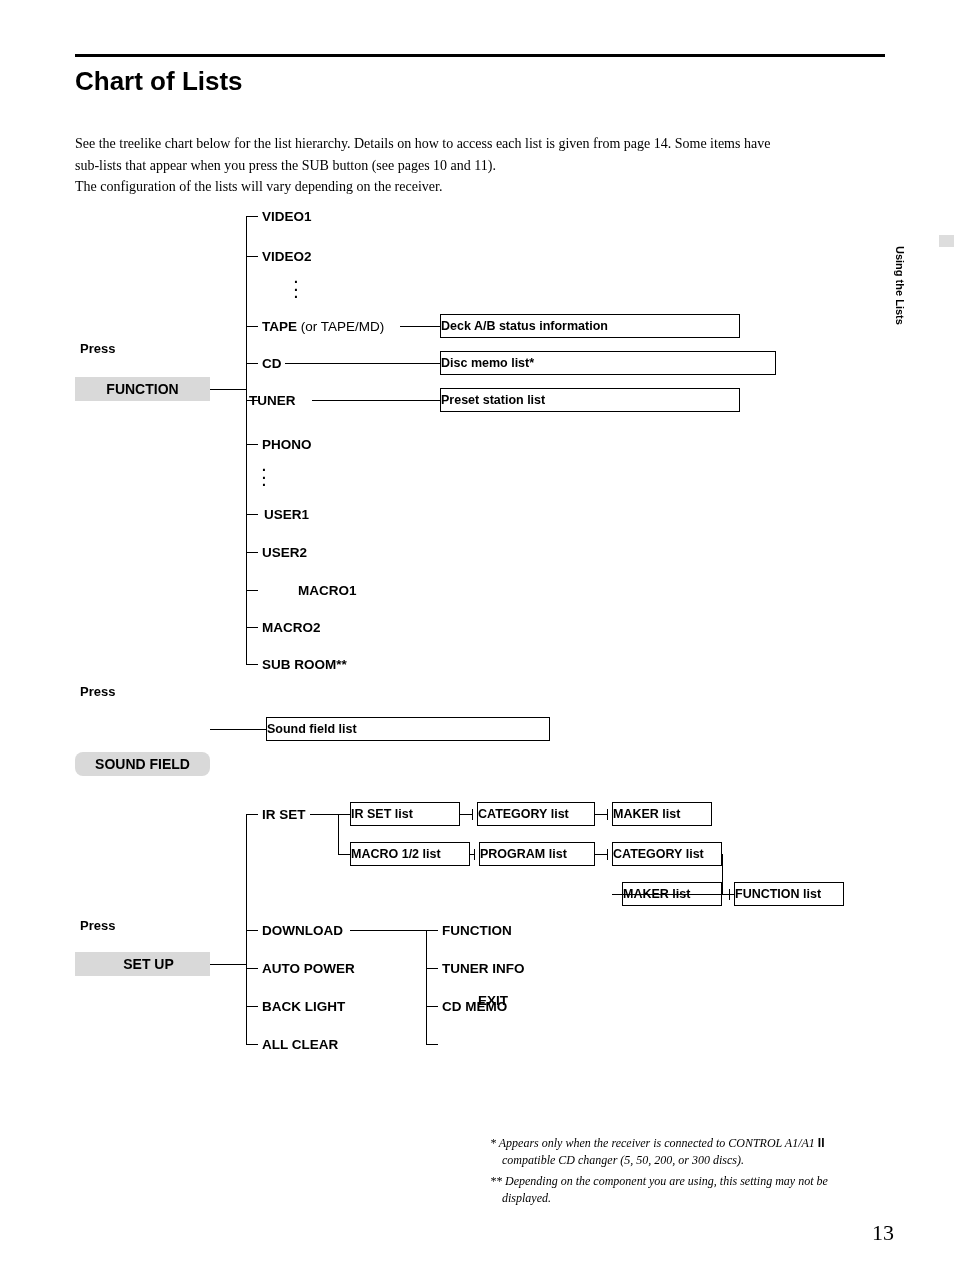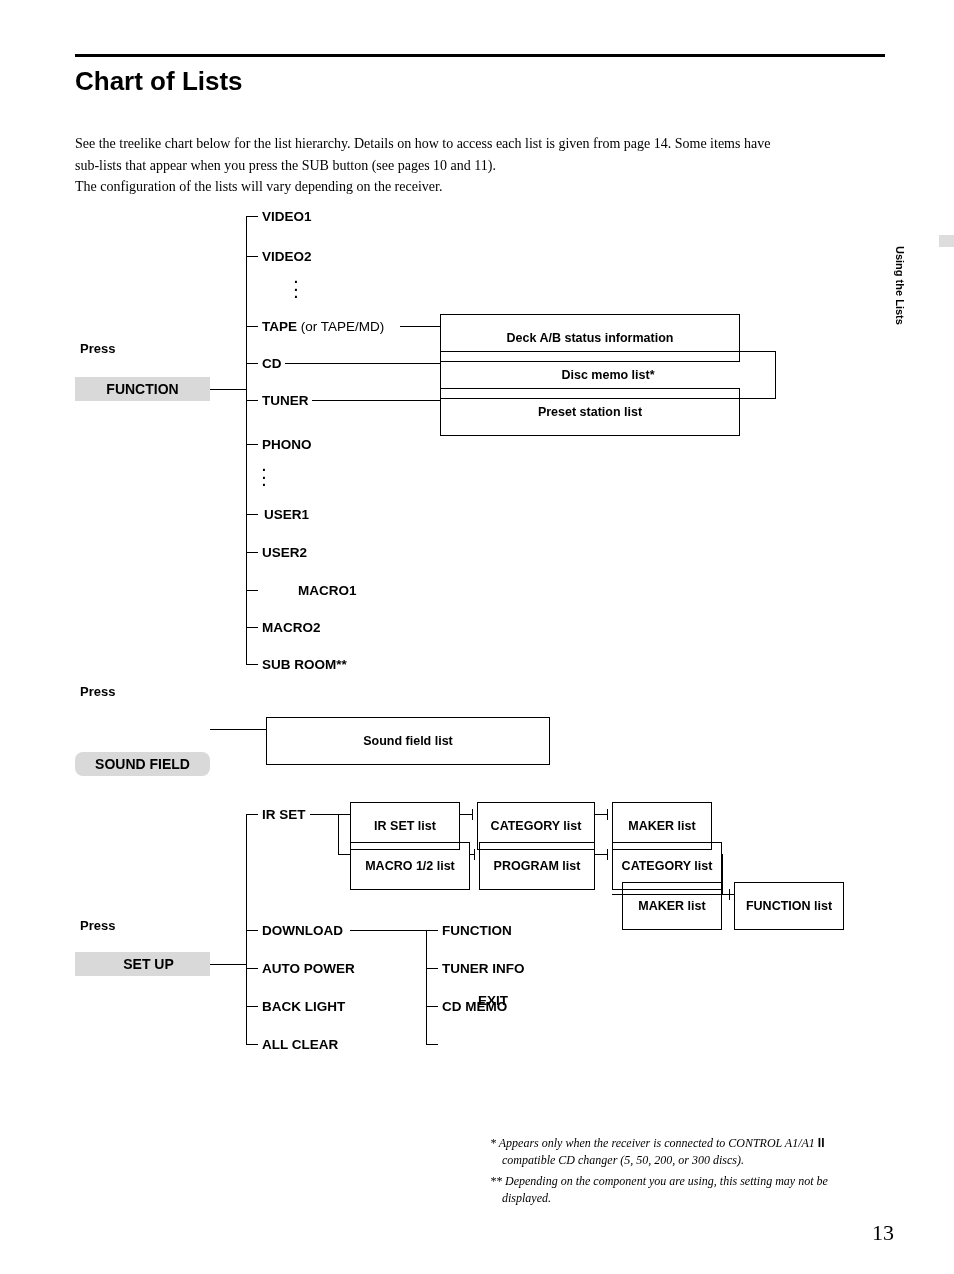--- a/index.html
+++ b/index.html
@@ -6,21 +6,21 @@
   body { font-family: Georgia, 'Times New Roman', serif; background: #fff; }
   .page { width: 954px; height: 1274px; position: relative; background: #fff; }
   .rule { position: absolute; left: 75px; top: 54px; width: 810px; height: 3px; background: #000; }
   .title { position: absolute; left: 75px; top: 66px; font-family: Arial, Helvetica, sans-serif; font-weight: bold; font-size: 26px; }
   .intro { position: absolute; left: 75px; top: 133px; width: 800px; font-size: 14px; line-height: 1.55; }
   .sidetab { position: absolute; right: 0; top: 235px; width: 15px; height: 12px; background: #ddd; }
   .sidetxt { position: absolute; right: 48px; top: 246px; writing-mode: vertical-rl; font-family: Arial, Helvetica, sans-serif; font-weight: bold; font-size: 11px; }
   .press { position: absolute; font-family: Arial, Helvetica, sans-serif; font-weight: bold; font-size: 13px; }
   .btn { position: absolute; background: #d9d9d9; font-family: Arial, Helvetica, sans-serif; font-weight: bold; font-size: 14px; text-align: center; padding: 4px 0; width: 135px; }
   .node { position: absolute; font-family: Arial, Helvetica, sans-serif; font-weight: bold; font-size: 13.5px; }
-  .box { position: absolute; border: 1px solid #000; font-family: Arial, Helvetica, sans-serif; font-weight: bold; font-size: 12.5px; text-align: center; padding: 16px 0; }
+  .box { position: absolute; border: 1px solid #000; font-family: Arial, Helvetica, sans-serif; font-weight: bold; font-size: 12.5px; padding: 4px 0; }
   .dots { position: absolute; font-family: Arial, Helvetica, sans-serif; font-weight: bold; font-size: 14px; line-height: 0.55; }
   .hline { position: absolute; height: 1px; background: #000; }
   .vline { position: absolute; width: 1px; background: #000; }
   .fn { position: absolute; font-style: italic; font-family: Georgia, serif; font-size: 12px; line-height: 1.4; width: 370px; }
   .pnum { position: absolute; font-family: Georgia, serif; font-size: 22px; }
   .light { font-weight: normal; }
 </style>
 </head>
 <body>
 
@@ -54,21 +54,21 @@
   <div class="node" style="left:262px; top:319px;"><span>TAPE</span><span class="light"> (or TAPE/MD)</span></div>
   <div class="hline" style="left:400px; top:326px; width:40px;"></div>
   <div class="box" style="left:440px; top:314px; width:300px;">Deck A/B status information</div>
 
   <div class="hline" style="left:246px; top:363px; width:12px;"></div>
   <div class="node" style="left:262px; top:356px;">CD</div>
   <div class="hline" style="left:285px; top:363px; width:155px;"></div>
   <div class="box" style="left:440px; top:351px; width:336px;">Disc memo list*</div>
 
   <div class="hline" style="left:246px; top:400px; width:12px;"></div>
-  <div class="node" style="left:262px; top:393px;text-align:center;">TUNER</div>
+  <div class="node" style="left:249px; top:393px;text-align:center;">TUNER</div>
   <div class="hline" style="left:312px; top:400px; width:128px;"></div>
   <div class="box" style="left:440px; top:388px; width:300px;">Preset station list</div>
 
   <div class="hline" style="left:246px; top:444px; width:12px;"></div>
   <div class="node" style="left:262px; top:437px;">PHONO</div>
   <div class="dots" style="left:262px; top:463px;">.<br>.<br>.</div>
 
   <div class="hline" style="left:246px; top:514px; width:12px;"></div>
   <div class="node" style="left:264px; top:507px;text-align:center;">USER1</div>
 

